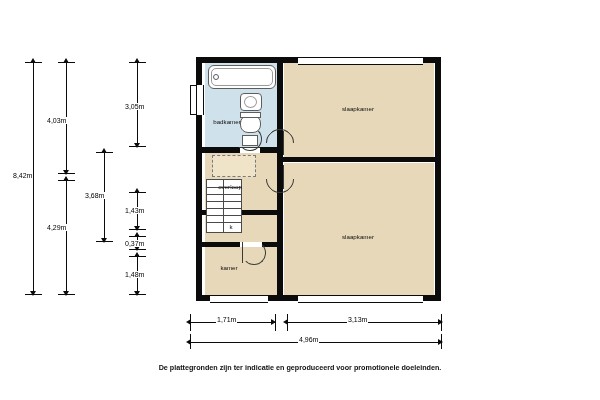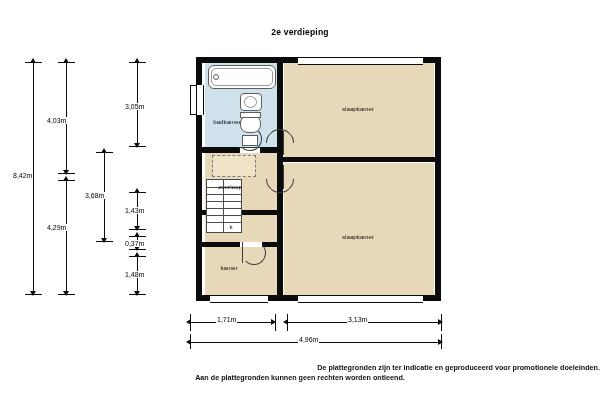--- a/index.html
+++ b/index.html
@@ -17,21 +17,21 @@
     position:absolute;width:100%;text-align:center;
     font-size:8.5px;font-weight:bold;letter-spacing:.2px;
   }
   .title.l1{top:16px;}
   .title.l2{top:27px;}
 
   .footer{
     position:absolute;width:100%;text-align:center;
     font-size:7.2px;font-weight:bold;color:#111;
   }
-  .footer.f1{top:363px;text-align:right;}
+  .footer.f1{top:363px;}
   .footer.f2{top:373px;}
 
   
   #plan{position:absolute;left:180px;top:55px;width:262px;height:245px;}
 
   .wall{position:absolute;background:#0b0b0b;}
   .room{position:absolute;background:#e6d8b8;}
   .white{position:absolute;background:#ffffff;}
   .lightblue{position:absolute;background:#cfe1ea;}
 
@@ -69,21 +69,20 @@
   .arrowD{border-left:3px solid transparent;border-right:3px solid transparent;border-top:5px solid #0b0b0b;}
   .arrowL{border-top:3px solid transparent;border-bottom:3px solid transparent;border-right:5px solid #0b0b0b;}
   .arrowR{border-top:3px solid transparent;border-bottom:3px solid transparent;border-left:5px solid #0b0b0b;}
   .tick{position:absolute;background:#0b0b0b;}
 </style>
 </head>
 <body>
 
 <div id="stage">
 
-  <div class="title l2">2e verdieping</div>
 
   <div id="plan">
 
     <div class="room" style="left:104px;top:8px;width:150px;height:95px;"></div>
     <div class="room" style="left:104px;top:108px;width:150px;height:132px;"></div>
 
     <div class="lightblue" style="left:25px;top:8px;width:72px;height:85px;"></div>
     <div class="room" style="left:25px;top:98px;width:72px;height:58px;"></div>
     <div class="room" style="left:25px;top:160px;width:72px;height:28px;"></div>
     <div class="room" style="left:25px;top:192px;width:72px;height:48px;"></div>
@@ -246,15 +245,14 @@
   <div class="dim">
     <div class="dimline" style="left:190px;top:342px;width:252px;height:1px;"></div>
     <div class="arrowL" style="left:186px;top:339px;"></div>
     <div class="arrowR" style="left:438px;top:339px;"></div>
     <div class="tick" style="left:190px;top:334px;width:1px;height:15px;"></div>
     <div class="tick" style="left:441px;top:334px;width:1px;height:15px;"></div>
     <div class="dimtxt" style="left:298px;top:336px;">4,96m</div>
   </div>
 
   <div class="footer f1">De plattegronden zijn ter indicatie en geproduceerd voor promotionele doeleinden.</div>
-  <div class="footer f2">Aan de plattegronden kunnen geen rechten worden ontleend.</div>
 
 </div>
 
 </body></html>

